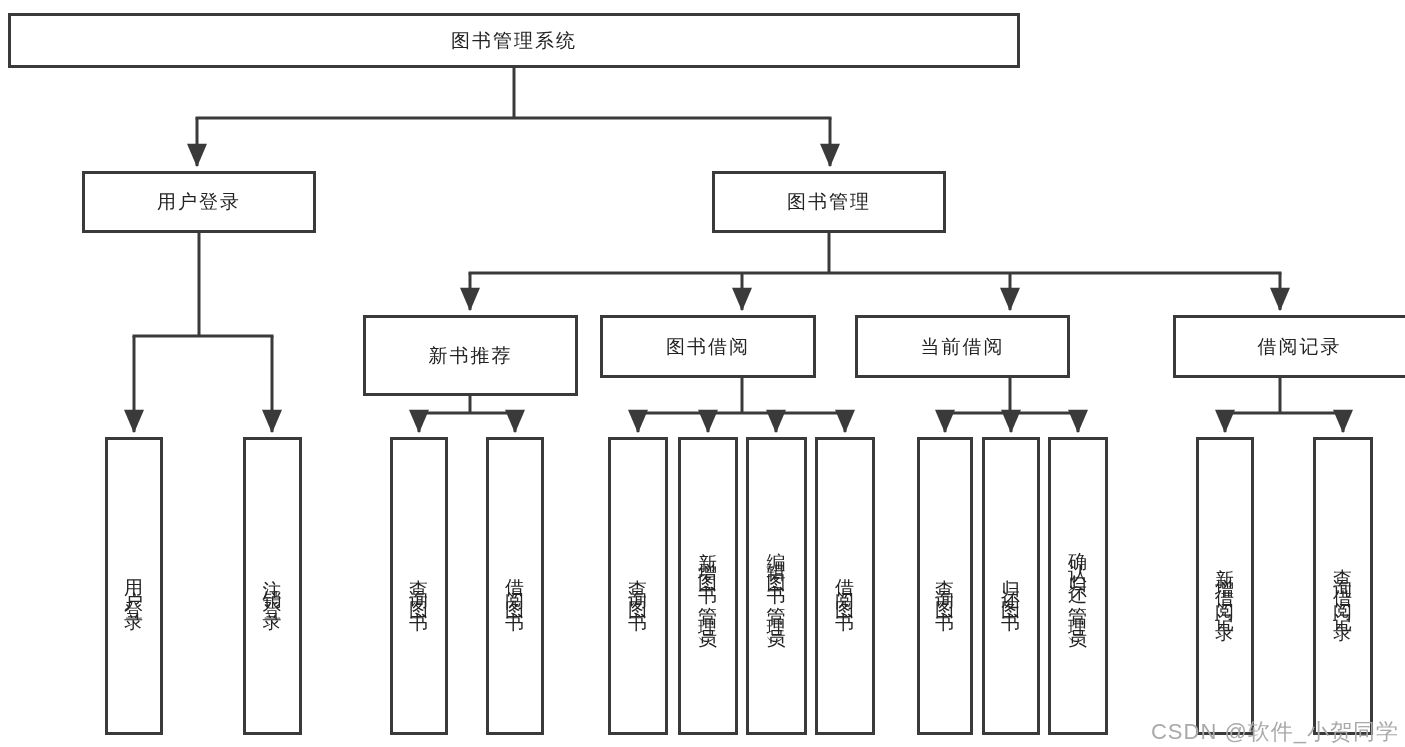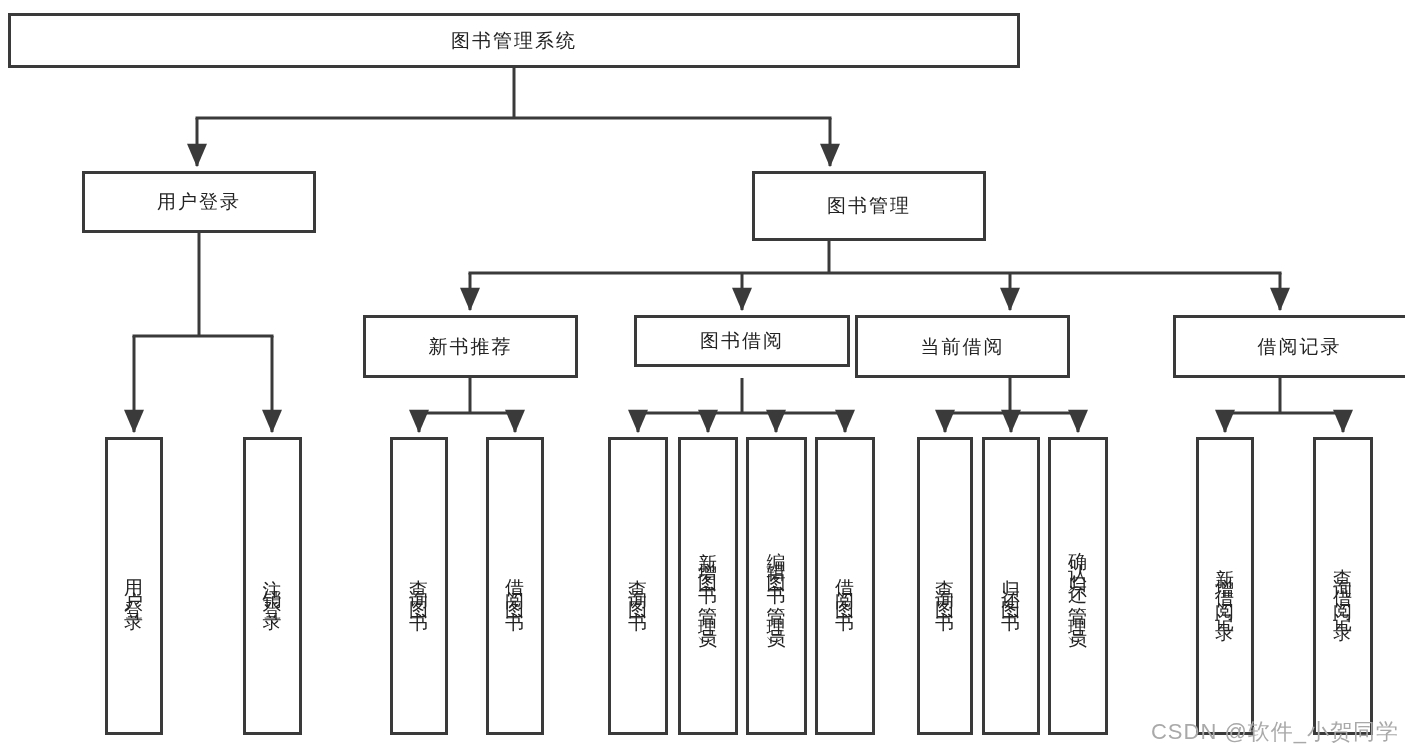--- a/index.html
+++ b/index.html
@@ -32,24 +32,24 @@
   }
   .leaf .vtext {
     writing-mode: vertical-rl;
     text-orientation: mixed;
     letter-spacing: 11px;
     line-height: 1;
   }
   
   #node-root      { left: 8px;    top: 13px;  width: 1012px; height: 55px; }
   #node-user      { left: 82px;   top: 171px; width: 234px;  height: 62px; }
-  #node-book      { left: 712px;  top: 171px; width: 234px;  height: 70px; margin-left: 40px; }
+  #node-book      { left: 712px;  top: 171px; width: 234px;  height: 62px; }
 
-  #node-newbooks  { left: 363px;  top: 315px; width: 215px;  height: 63px; }
-  #node-borrow    { left: 634px;  top: 315px; width: 216px;  height: 52px; }
+  #node-newbooks  { left: 363px;  top: 315px; width: 215px;  height: 81px; }
+  #node-borrow    { left: 600px;  top: 315px; width: 216px;  height: 63px; }
   #node-current   { left: 855px;  top: 315px; width: 215px;  height: 63px; }
   #node-records   { left: 1173px; top: 315px; width: 253px;  height: 63px; }
 
   .leaf { top: 437px; height: 298px; }
   #leaf-u1 { left: 105px;  width: 58px; }
   #leaf-u2 { left: 243px;  width: 59px; }
   #leaf-n1 { left: 390px;  width: 58px; }
   #leaf-n2 { left: 486px;  width: 58px; }
   #leaf-b1 { left: 608px;  width: 60px; }
   #leaf-b2 { left: 678px;  width: 60px; }

